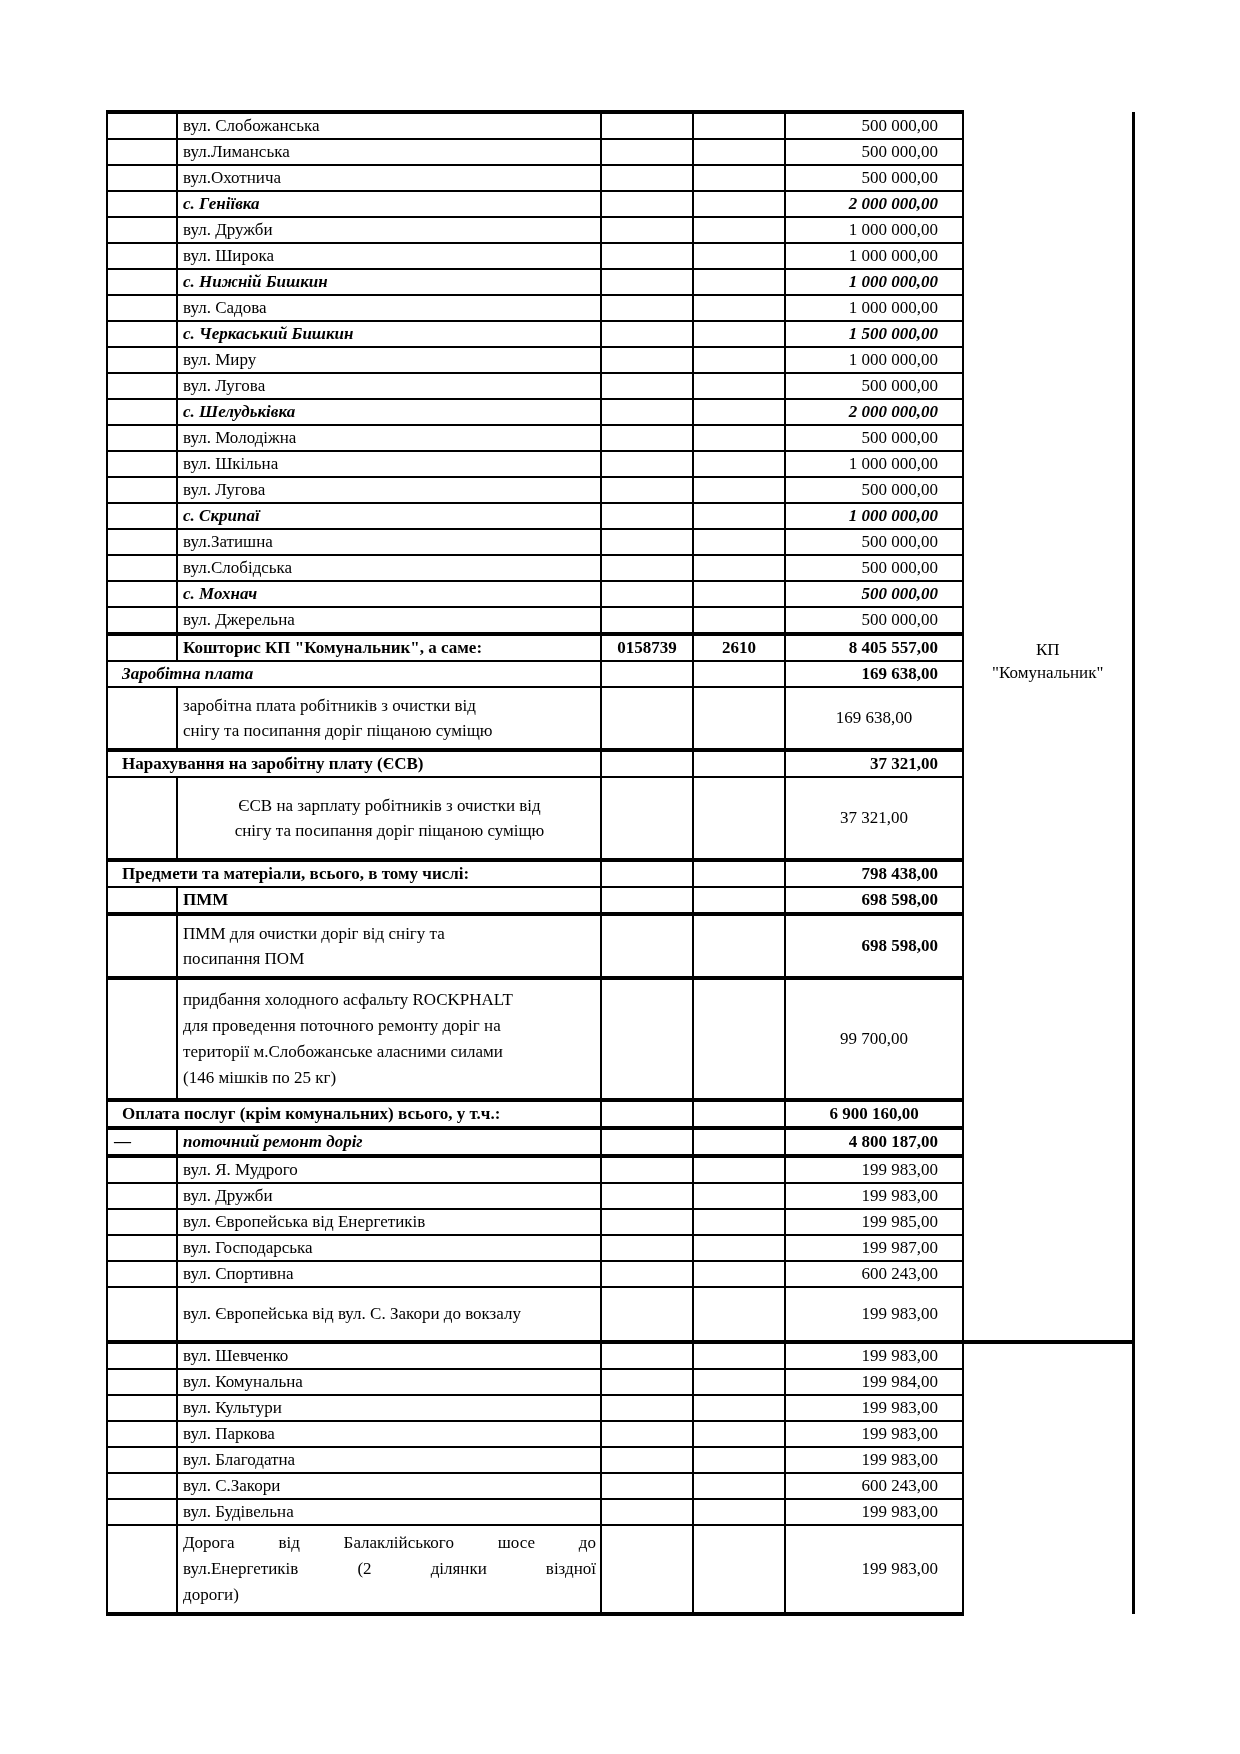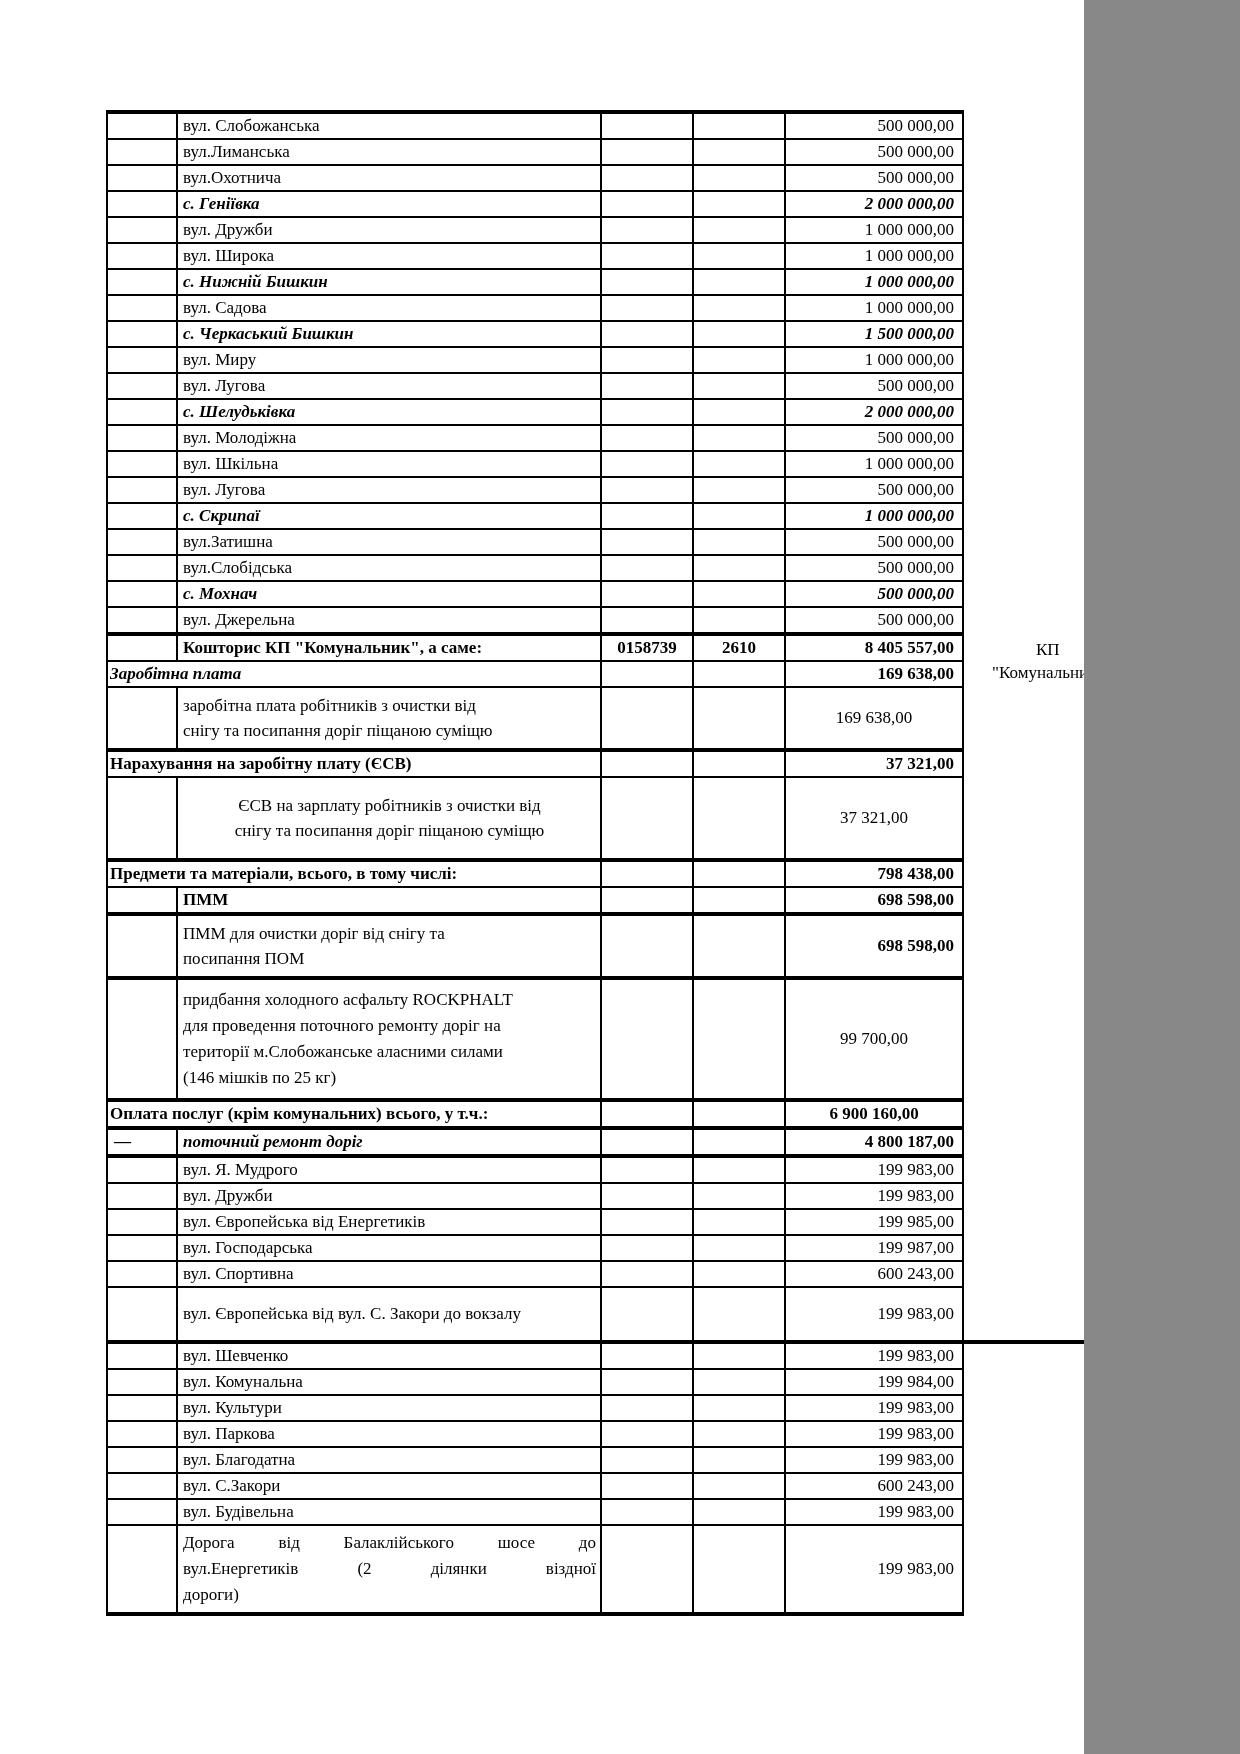--- a/index.html
+++ b/index.html
@@ -1,29 +1,29 @@
 <!DOCTYPE html>
 <html><head>
 <meta charset="utf-8">
 <style>
   html,body { margin:0; padding:0; background:#888; }
   .page {
-    position:relative; width:1084px; height:1754px; background:#ffffff;
+    position:relative; width:1240px; height:1754px; background:#ffffff;
     font-family:"Liberation Serif", serif; color:#000; overflow:hidden;
   }
   .tablewrap { position:absolute; left:106px; top:110px; }
   table { border-collapse:collapse; table-layout:fixed; width:1026px;
           font-size:17px; line-height:22px; }
   td { border:2px solid #000; padding:1px 4px; vertical-align:middle;
        overflow:hidden; word-wrap:break-word; }
   td.ind  { font-weight:bold; padding-left:6px; }
   td.name { white-space:pre-line; padding-left:5px; }
-  td.name.full { padding-left:2px;margin-top:40px; }
+  td.name.full { padding-left:14px;margin-top:40px; }
   td.code { text-align:center; }
-  td.amt  { text-align:right; padding-right:8px; }
+  td.amt  { text-align:right; padding-right:24px; }
   
   tr.village td.name, tr.village td.amt { font-weight:bold; font-style:italic; }
   tr.bold td.name, tr.bold td.amt, tr.bold td.code { font-weight:bold; }
   tr.bi td.name { font-weight:bold; font-style:italic; }
   tr.bi td.amt  { font-weight:bold; }
   tr.amtb td.amt { font-weight:bold; }
   tr.amtc td.amt { text-align:center; padding-right:4px; }
   
   tr.thick > td { border-top-width:4px; }
   tr.last  > td { border-bottom-width:4px; }

